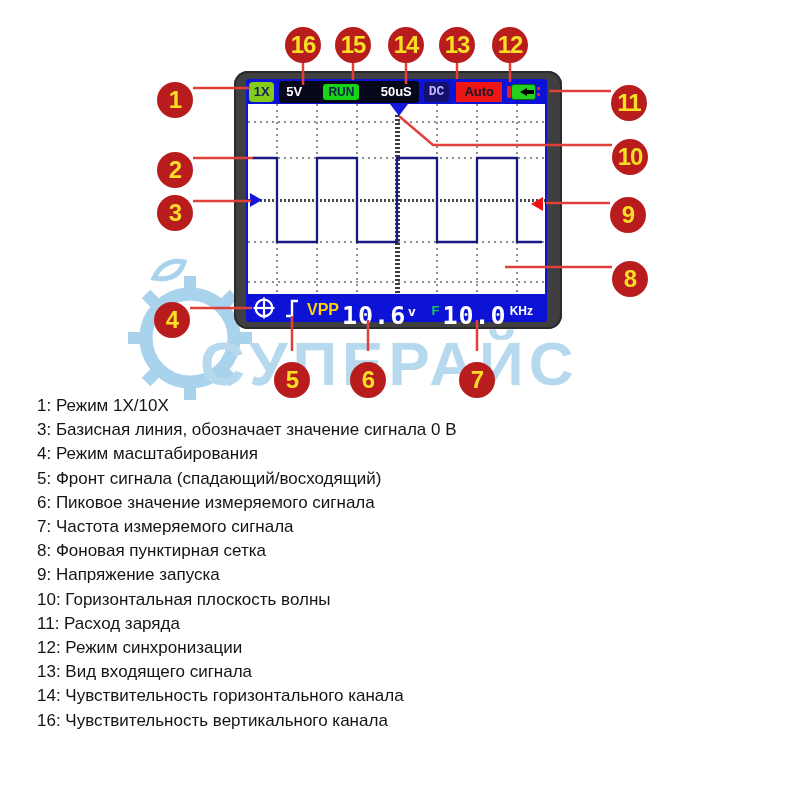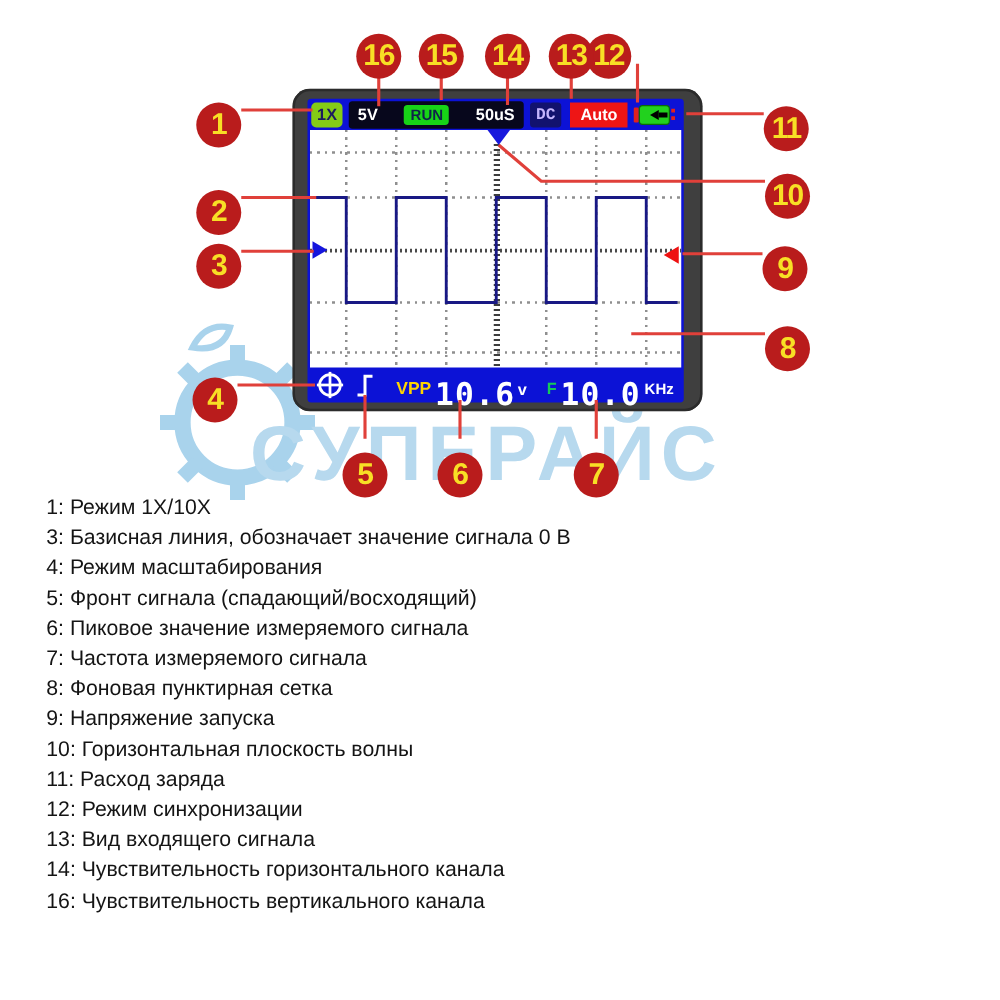--- a/index.html
+++ b/index.html
@@ -22,21 +22,21 @@
   .topbar { height:25px; display:flex; align-items:center; padding:0 3px; gap:5px; flex:none; }
   .chip { font-weight:bold; font-size:13px; display:flex; align-items:center; justify-content:center;
           height:20px; border-radius:4px; }
   .chip-1x   { width:28px; background:#84cc16; color:#1c1c5e; }
   .blackfield{ width:153px; height:20px; background:#07071c; border-radius:3px;
                display:flex; align-items:center; justify-content:space-between;
                padding:11px 7px; color:#ffffff; font-weight:bold; font-size:13px; }
   .chip-run  { background:#17d417; color:#10224a; border-radius:3px; padding:1px 5px;
                font-size:12px; font-weight:bold; }
   .chip-dc   { background:#12126e; color:#c4b5fd; padding:0 5px; border-radius:3px;font-family:Liberation Mono, monospace; }
-  .chip-auto { background:#ee1515; color:#ffffff; padding:0 8px; border-radius:0; margin-left:2px; }
+  .chip-auto { background:#ee1515; color:#0f172a; padding:0 8px; border-radius:0; margin-left:2px; }
   .battery   { margin-left:auto; margin-right:4px; display:flex; align-items:center; }
   .bat-cap   { width:4px; height:12px; background:#e02020; border-radius:1px; }
   .bat-body  { width:25px; height:16px; background:#22d11e; border:1px solid #0a6b0a;
                border-radius:3px; display:flex; align-items:center; justify-content:center; }
   .bat-arrow { width:0; height:0; border-top:4px solid transparent; border-bottom:4px solid transparent;
                border-right:7px solid #000; position:relative; }
   .bat-arrow::after { content:""; position:absolute; left:7px; top:-2px; width:7px; height:4px; background:#000; }
   .bat-colon { display:flex; flex-direction:column; gap:3px; margin-left:1px; }
   .bat-colon i { width:3px; height:3px; background:#e02020; display:block; }
 
@@ -54,21 +54,21 @@
            border-left:9px solid transparent; border-right:9px solid transparent;
            border-top:12px solid #1818dd; }
   .marker-zero { position:absolute; left:2px; top:89px; width:0; height:0;
            border-top:7px solid transparent; border-bottom:7px solid transparent;
            border-left:12px solid #1515dd; }
   .marker-trig { position:absolute; right:2px; top:93px; width:0; height:0;
            border-top:7px solid transparent; border-bottom:7px solid transparent;
            border-right:12px solid #ee1111; }
 
   .bottombar { height:28px; flex:none; display:flex; align-items:center; padding:0 6px; color:#fff; }
-  .lbl-vpp { color:#ffd400; font-weight:bold; font-size:14px; margin:4px 3px 0 12px; }
+  .lbl-vpp { color:#ffd400; font-weight:bold; font-size:16px; margin:4px 3px 0 2px; }
   .big-num { font-family:"DejaVu Sans Mono", monospace; font-weight:bold; font-size:25px;
              letter-spacing:1px; line-height:1;margin-top:14px; }
   .unit-v  { font-weight:bold; font-size:13px; margin:6px 0 0 2px; }
   .lbl-f   { color:#16c95a; font-weight:bold; font-size:13px; margin:4px 3px 0 16px; }
   .unit-khz{ font-weight:bold; font-size:12px; margin:6px 0 0 3px; }
 
   
   .callout { position:absolute; width:36px; height:36px; border-radius:50%;
              background:#b91c1c; color:#f8df25; font-weight:bold; font-size:24px;
              display:flex; align-items:center; justify-content:center; z-index:5;
@@ -191,21 +191,21 @@
 <div class="callout" style="left:157px; top:140px;">2</div>
 <div class="callout" style="left:157px; top:183px;">3</div>
 <div class="callout" style="left:154px; top:290px;">4</div>
 <div class="callout" style="left:274px; top:350px;">5</div>
 <div class="callout" style="left:350px; top:350px;">6</div>
 <div class="callout" style="left:459px; top:350px;">7</div>
 <div class="callout" style="left:612px; top:249px;">8</div>
 <div class="callout" style="left:610px; top:185px;">9</div>
 <div class="callout" style="left:612px; top:127px;">10</div>
 <div class="callout" style="left:611px; top:73px;">11</div>
-<div class="callout" style="left:469px; top:15px;">12</div>
+<div class="callout" style="left:492px; top:15px;">12</div>
 <div class="callout" style="left:439px; top:15px;">13</div>
 <div class="callout" style="left:388px; top:15px;">14</div>
 <div class="callout" style="left:335px; top:15px;">15</div>
 <div class="callout" style="left:285px; top:15px;">16</div>
 
 <div class="legend">
   <div>1: Режим 1X/10X</div>
   <div>3: Базисная линия, обозначает значение сигнала 0 В</div>
   <div>4: Режим масштабирования</div>
   <div>5: Фронт сигнала (спадающий/восходящий)</div>

